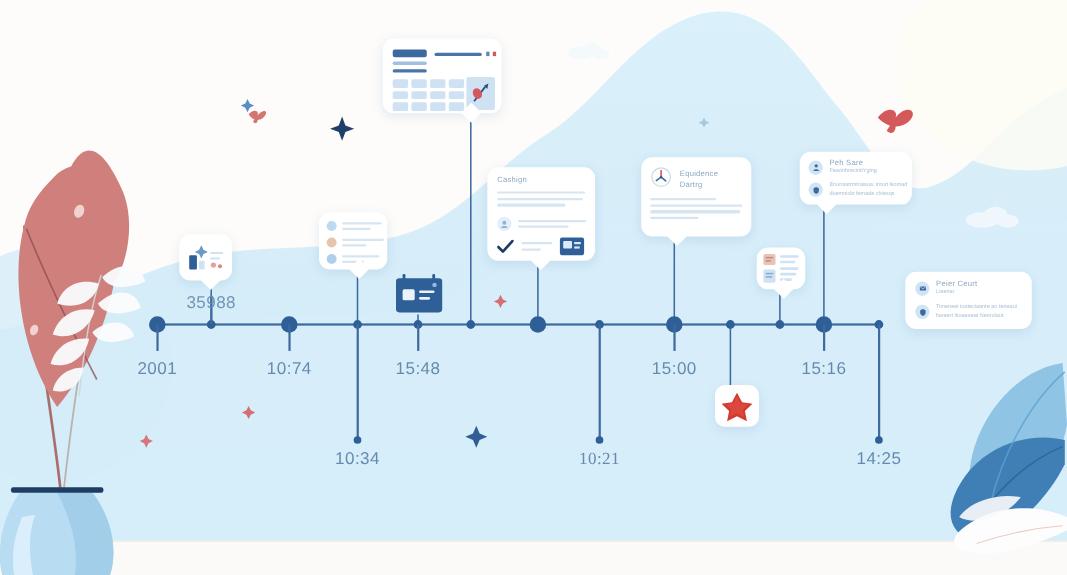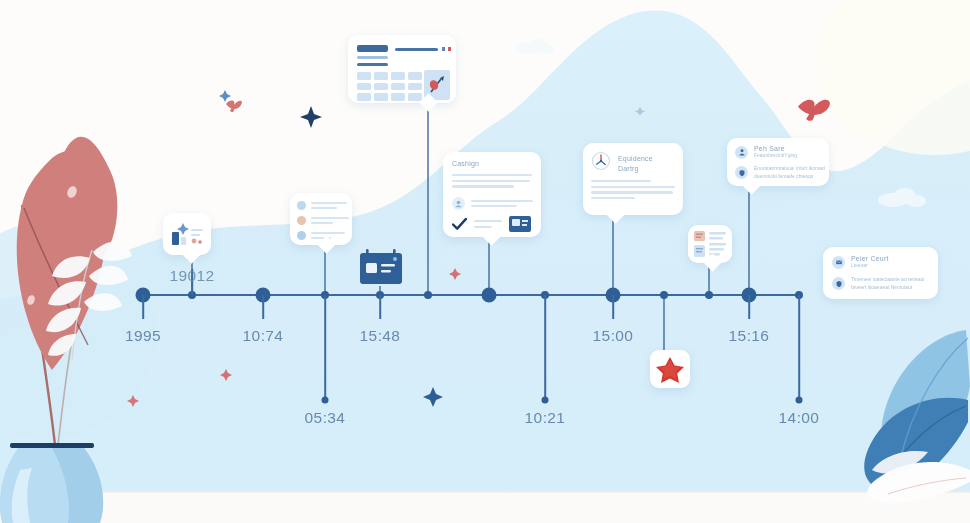--- a/index.html
+++ b/index.html
@@ -226,52 +226,52 @@
     <line x1="192" y1="258" x2="192" y2="295" stroke="#3d6a9e" stroke-width="1.4"></line>
     <line x1="709" y1="266" x2="709" y2="295" stroke="#3d6a9e" stroke-width="1.4"></line>
     <line x1="664" y1="295" x2="664" y2="352" stroke="#3d6a9e" stroke-width="1.4"></line>
     <line x1="380" y1="286" x2="380" y2="295" stroke="#3d6a9e" stroke-width="1.4"></line>
   </svg>
 
   <div class="tl-axis"></div>
   <div id="timeline-nodes">
       <div class="node major" style="left: 143px; top: 295px;"></div>
       <div class="stem" style="left: 143px; top: 295px; height: 24px;"></div>
-      <div class="tlabel" style="left: 143px; top: 327px;">1995</div>
+      <div class="tlabel" style="left: 143px; top: 327px;">2001</div>
       <div class="node minor" style="left: 192px; top: 295px;"></div>
       <div class="stem" style="left: 192px; top: 269px; height: 26px;"></div>
-      <div class="tlabel above" style="left: 192px; top: 267px;">19012</div>
+      <div class="tlabel above" style="left: 192px; top: 267px;">35988</div>
       <div class="node major" style="left: 263px; top: 295px;"></div>
       <div class="stem" style="left: 263px; top: 295px; height: 24px;"></div>
       <div class="tlabel" style="left: 263px; top: 327px;">10:74</div>
       <div class="node minor" style="left: 325px; top: 295px;"></div>
       <div class="stem" style="left: 325px; top: 295px; height: 105px;"></div>
       <div class="enddot" style="left: 325px; top: 400px;"></div>
-      <div class="tlabel" style="left: 325px; top: 409px;">05:34</div>
+      <div class="tlabel" style="left: 325px; top: 409px;">10:34</div>
       <div class="node minor" style="left: 380px; top: 295px;"></div>
       <div class="stem" style="left: 380px; top: 295px; height: 24px;"></div>
       <div class="tlabel" style="left: 380px; top: 327px;">15:48</div>
       <div class="node minor" style="left: 428px; top: 295px;"></div>
       <div class="node major" style="left: 489px; top: 295px;"></div>
       <div class="node minor" style="left: 545px; top: 295px;"></div>
       <div class="stem" style="left: 545px; top: 295px; height: 105px;"></div>
       <div class="enddot" style="left: 545px; top: 400px;"></div>
-      <div class="tlabel" style="left: 545px; top: 409px;">10:21</div>
+      <div class="tlabel" style="left: 545px; top: 409px; font-family: Liberation Serif, serif;">10:21</div>
       <div class="node major" style="left: 613px; top: 295px;"></div>
       <div class="stem" style="left: 613px; top: 295px; height: 24px;"></div>
       <div class="tlabel" style="left: 613px; top: 327px;">15:00</div>
       <div class="node minor" style="left: 664px; top: 295px;"></div>
       <div class="node minor" style="left: 709px; top: 295px;"></div>
       <div class="node major" style="left: 749px; top: 295px;"></div>
       <div class="stem" style="left: 749px; top: 295px; height: 24px;"></div>
       <div class="tlabel" style="left: 749px; top: 327px;">15:16</div>
       <div class="node minor" style="left: 799px; top: 295px;"></div>
       <div class="stem" style="left: 799px; top: 295px; height: 105px;"></div>
       <div class="enddot" style="left: 799px; top: 400px;"></div>
-      <div class="tlabel" style="left: 799px; top: 409px;">14:00</div>
+      <div class="tlabel" style="left: 799px; top: 409px;">14:25</div>
     </div>
 
   <div class="card" style="left:348px; top:35px; width:108px; height:68px;">
     <div class="lineblk dark" style="position:absolute; left:9px; top:10px; width:31px; height:7px; border-radius:2px;"></div>
     <div class="lineblk mid" style="position:absolute; left:9px; top:21px; width:31px; height:3px;"></div>
     <div class="lineblk" style="position:absolute; left:47px; top:13px; width:43px; height:2.6px; background:#4a74a8;"></div>
     <div class="lineblk" style="position:absolute; left:9px; top:28px; width:31px; height:2.6px; background:#4a74a8;"></div>
     <div style="position:absolute; left:94px; top:12px; width:3px; height:4px; background:#5b86b8;"></div>
     <div style="position:absolute; left:100px; top:12px; width:3px; height:4px; background:#d4595a;"></div>
 

